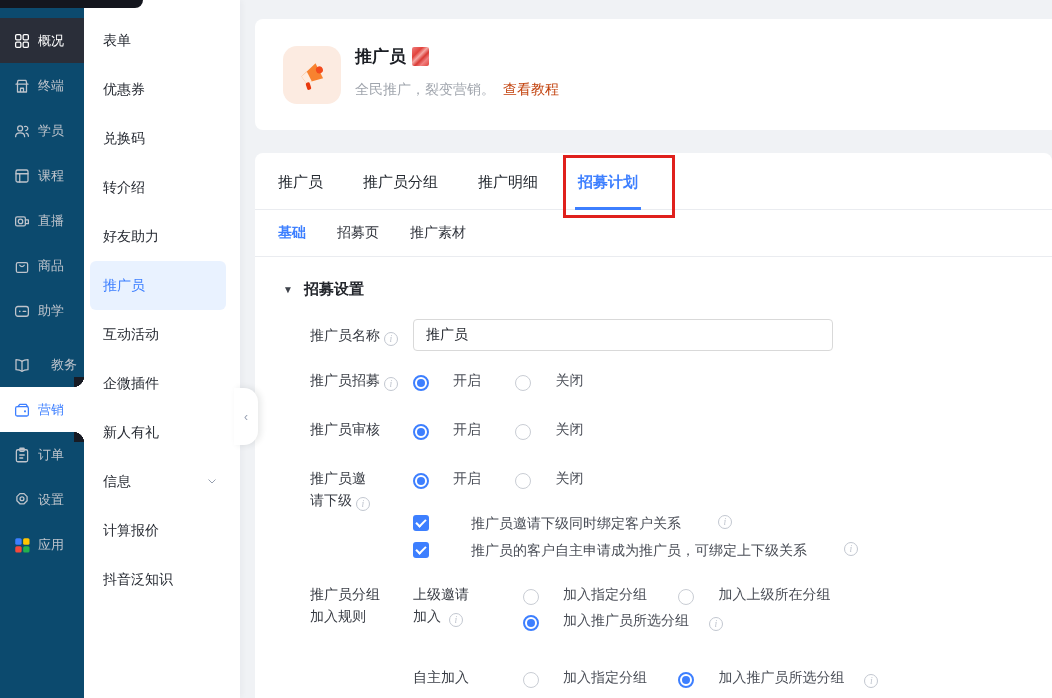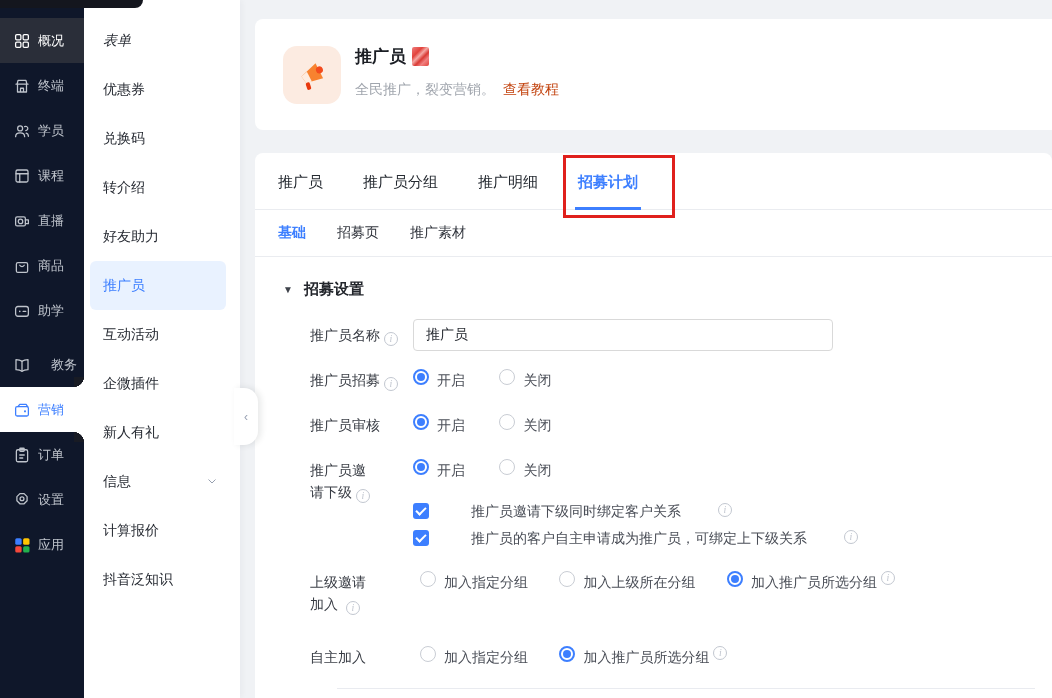--- a/index.html
+++ b/index.html
@@ -1,20 +1,20 @@
 <!DOCTYPE html>
 <html><head>
 <meta charset="utf-8">
 <style>
   * { margin:0; padding:0; box-sizing:border-box; }
   html,body { width:1052px; height:698px; overflow:hidden;
     font-family:"Liberation Sans","DejaVu Sans",sans-serif; background:#F0F2F5; }
 
   
-  .rail { position:absolute; left:0; top:0; bottom:0; width:84px; background:#0f172a; z-index:4; }
+  .rail { position:absolute; left:0; top:0; bottom:0; width:84px; background:#0c4a6e; z-index:4; }
   .rail-top-notch { position:absolute; left:0; top:0; width:143px; height:8px;
     background:#14161E; border-bottom-right-radius:8px; z-index:6; }
   .rail-list { padding-top:18px; }
   .rail-item { position:relative; height:45px; display:flex; align-items:center;
     padding-left:13px; gap:7px; color:#BFC4CC; font-size:13px; cursor:pointer; }
   .rail-item svg { width:18px; height:18px; stroke:currentColor; fill:none;
     stroke-width:1.7; stroke-linejoin:round; stroke-linecap:round; flex-shrink:0; }
   .rail-item.dim-active { background:#2A2E39; color:#FFFFFF; }
   .rail-item.gap-before { margin-top:9px;gap:20px; }
   .rail-item.blue-active { background:#FFFFFF; color:#3D7FFF; }
@@ -24,21 +24,21 @@
   .rail-item.blue-active::after { content:""; position:absolute; right:0; bottom:-10px;
     width:10px; height:10px;
     background:radial-gradient(circle 10px at 0 10px, #181B24 98%, #FFFFFF 100%); }
   .apps-icon rect { stroke:none; }
 
   
   .subside { position:absolute; left:84px; top:0; bottom:0; width:156px; background:#FFFFFF;
     z-index:3; box-shadow:2px 0 6px rgba(29,35,41,0.04); }
   .sub-item { height:49px; display:flex; align-items:center; padding-left:19px;
     font-size:14px; color:#272B33; cursor:pointer; }
-  .sub-item:first-child { margin-top:16px;font-style:italic; }
+  .sub-item:first-child { margin-top:16px; }
   .sub-item.active { background:#E9F2FF; color:#3D7FFF; border-radius:6px;
     margin-left:6px; margin-right:14px; padding-left:13px; }
   .sub-item .chev { margin-left:auto; margin-right:22px; color:#8A94A6; }
   .sub-item .chev svg { width:12px; height:12px; stroke:currentColor; fill:none; stroke-width:1.8; }
   .collapse-tab { position:absolute; left:150px; top:388px; width:24px; height:57px;
     background:#FFFFFF; border-radius:0 14px 14px 0; box-shadow:3px 0 6px rgba(29,35,41,0.10);
     display:flex; align-items:center; justify-content:center; color:#98A1B3;
     font-size:12px; cursor:pointer; z-index:2; }
 
   
@@ -90,22 +90,22 @@
 
   .info-i { display:inline-flex; align-items:center; justify-content:center;
     width:14px; height:14px; border:1px solid #C2C7D0; border-radius:50%;
     color:#C2C7D0; font-size:10px; line-height:1; margin-left:4px; vertical-align:-2px;
     font-family:"Liberation Serif","DejaVu Serif",serif; font-style:italic; }
 
   .txt-input { width:420px; height:32px; border:1px solid #D9D9D9; border-radius:4px;
     padding:0 12px; font-size:14px; color:#262A31; outline:none;
     font-family:"Liberation Sans","DejaVu Sans",sans-serif; background:#fff; }
 
-  .opt { display:inline-flex; align-items:flex-start; margin-right:30px; cursor:pointer;
-    font-size:14px; color:#4A4E57; line-height:22px; }
+  .opt { display:inline-flex; align-items:flex-end; margin-right:30px; cursor:pointer;
+    font-size:14px; color:#4A4E57; line-height:22px;gap:16px; }
   .opt.tight { margin-right:27px; }
   .radio { width:16px; height:16px; border-radius:50%; border:1px solid #C9CDD4;
     background:#fff; margin-right:8px; flex-shrink:0; position:relative; }
   .radio.sel { border:2px solid #3D7FFF; }
   .radio.sel::after { content:""; position:absolute; left:2px; top:2px; width:8px; height:8px;
     border-radius:50%; background:#3D7FFF; }
 
   .cb-row { display:flex; align-items:flex-start; margin-top:9px; font-size:14px; color:#4A4E57;gap:33px; }
   .cb-row.first { margin-top:22px; }
   .checkbox { width:16px; height:16px; border-radius:3px; background:#3D7FFF;
@@ -362,20 +362,21 @@
             </div>
             <div class="cb-row">
               <span class="checkbox"></span>
               <span>推广员的客户自主申请成为推广员，可绑定上下级关系</span>
               <span class="info-i">i</span>
             </div>
           </div>
         </div>
 
         <div class="frow group-block">
+          <div class="flabel w72"><span>推广员分组加入规则</span></div>
           <div class="fctrl">
             <div class="frow">
               <div class="fsub w60"><span class="txt-wrap"><span>上级邀请加入</span>&nbsp;<span class="info-i">i</span></span></div>
               <div>
                 <span class="opt tight">
                     <span class="radio"></span>
                     <span>加入指定分组</span>
                   </span>
                 <span class="opt tight">
                     <span class="radio"></span>

